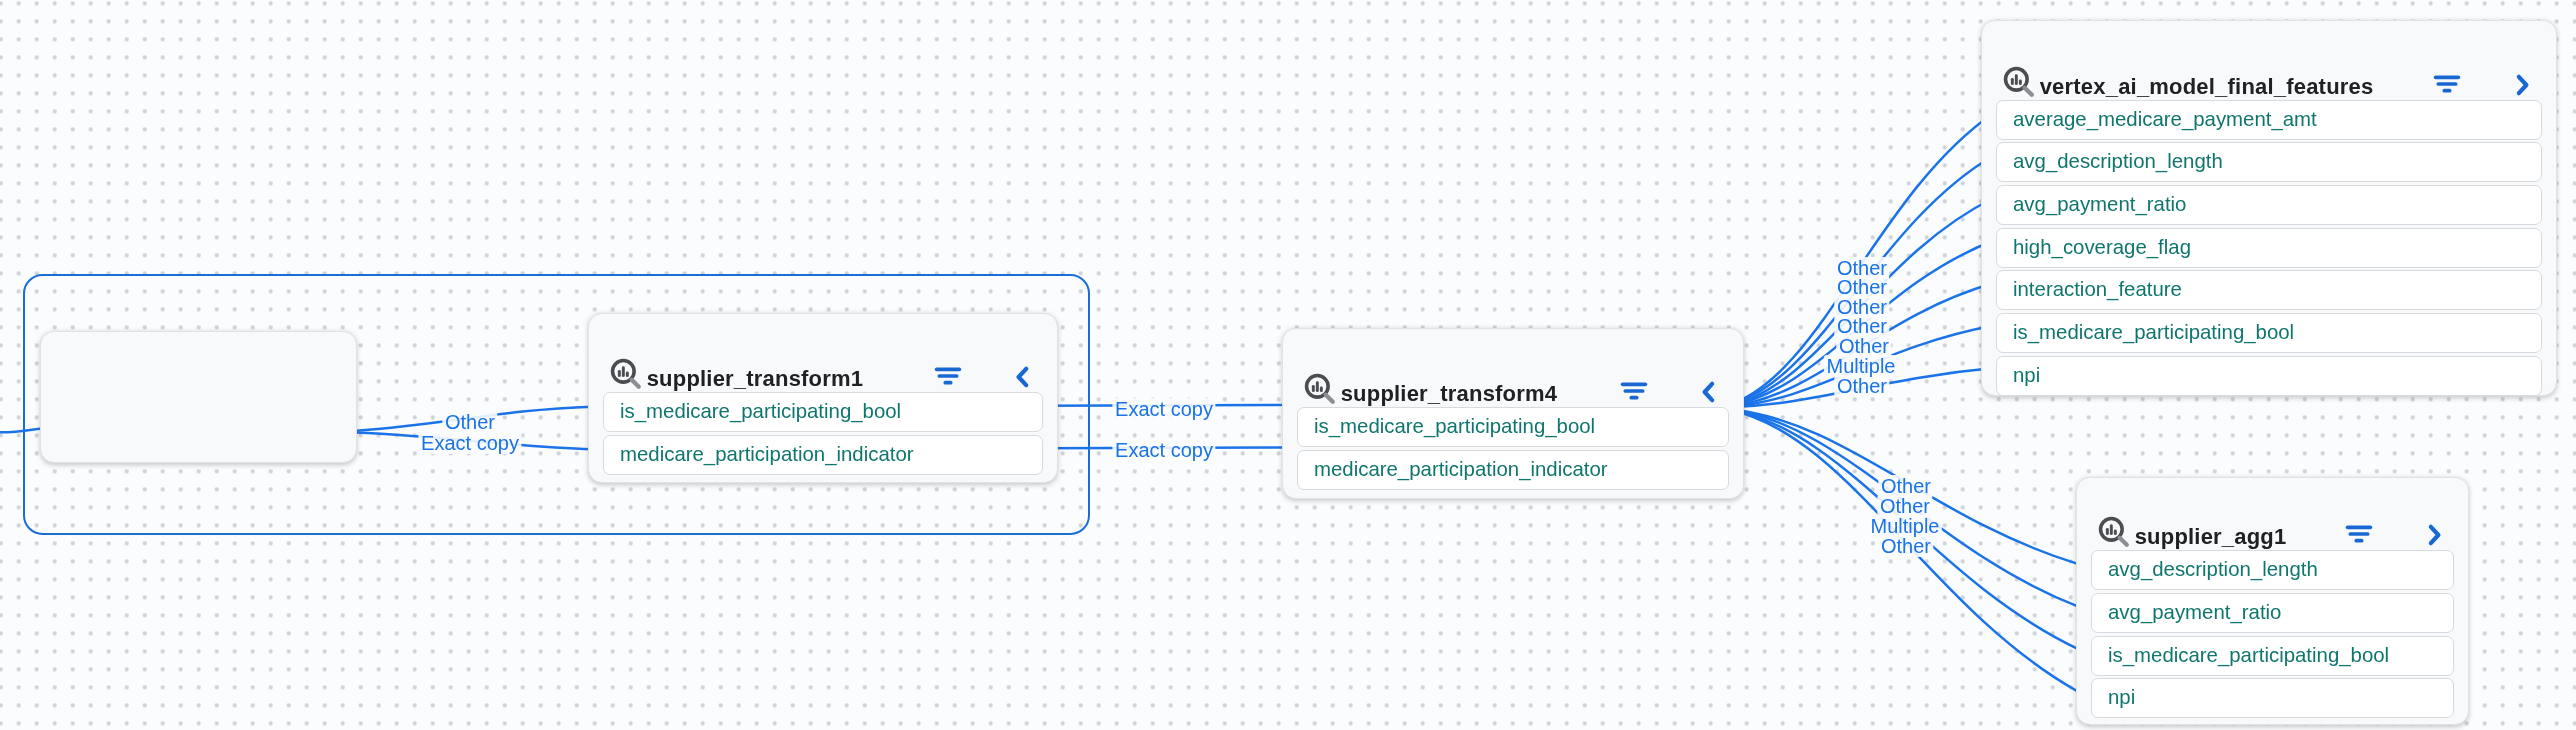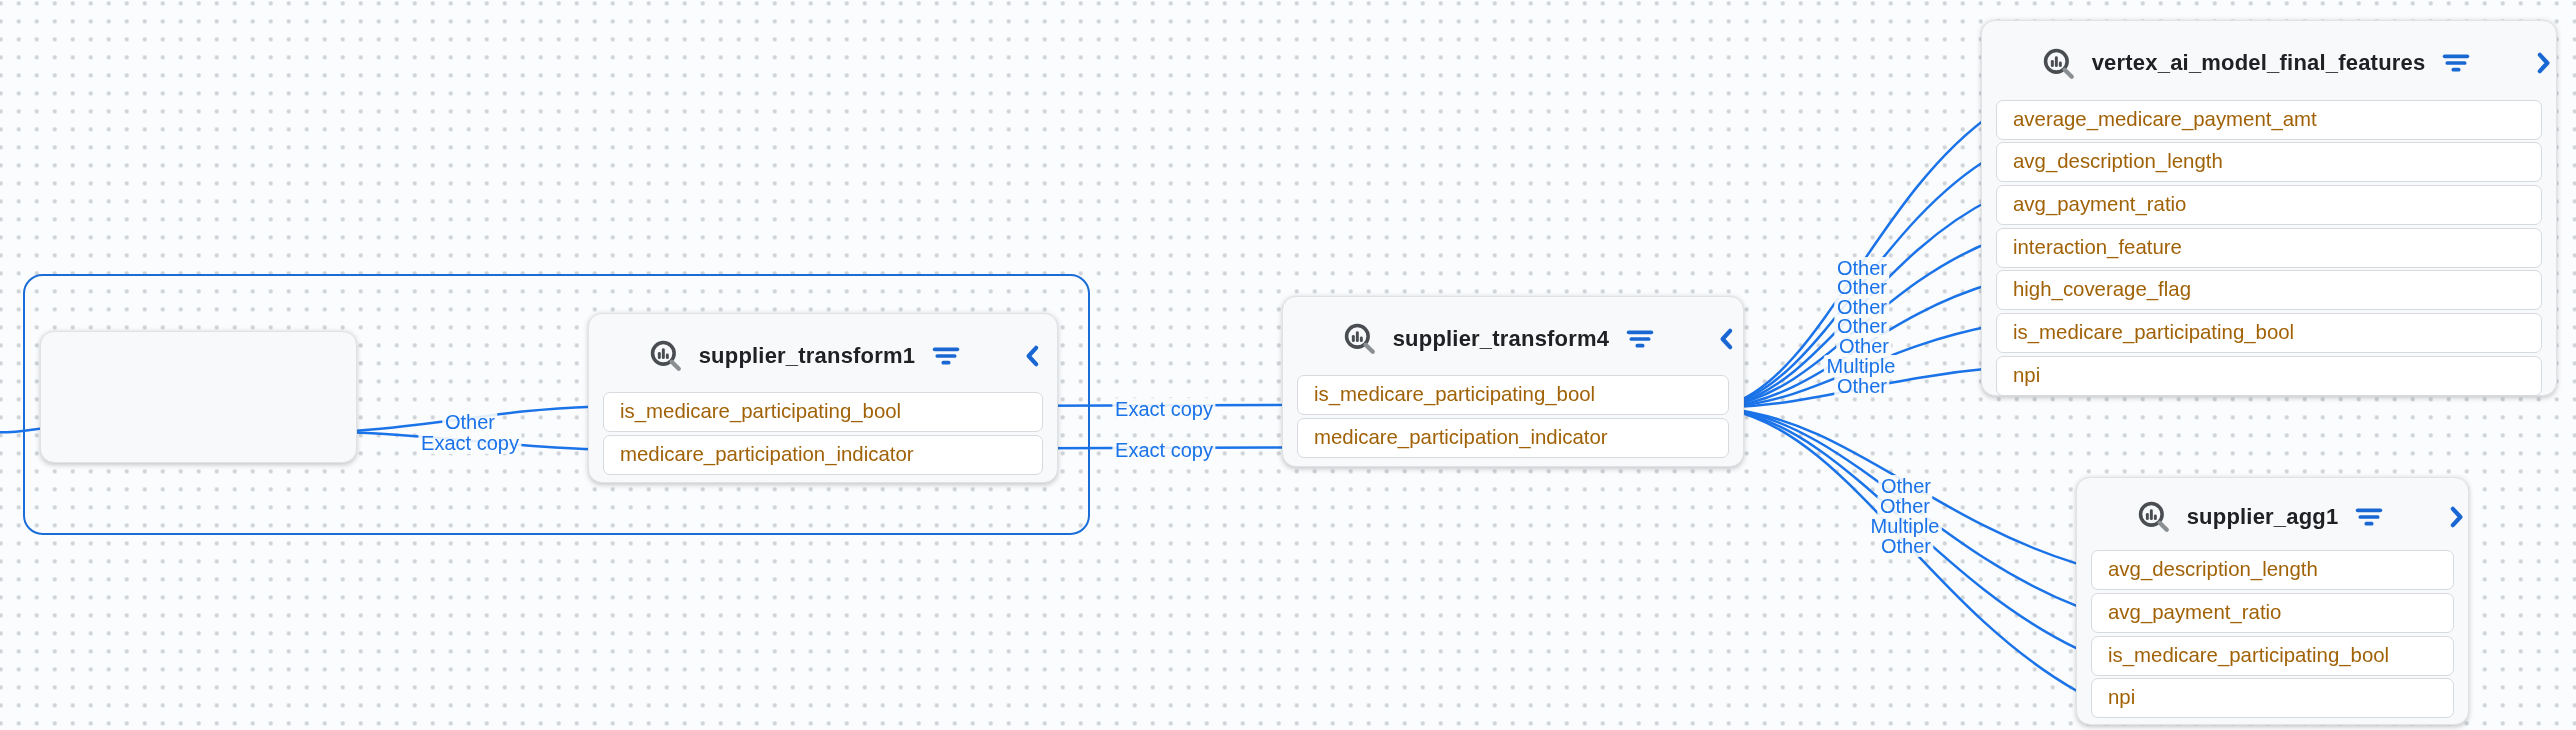--- a/index.html
+++ b/index.html
@@ -14,30 +14,30 @@
     position:absolute;left:23px;top:274px;width:1063px;height:257px;
     border:2.7px solid #1a6dd8;border-radius:19.5px;z-index:1;
   }
   svg.edges{position:absolute;left:0;top:0;z-index:2;pointer-events:none;}
   .edge{stroke:#1a73e8;stroke-width:2.8;fill:none;stroke-linecap:round;}
   .node{
     position:absolute;z-index:5;background:#f8f9fa;border:1.3px solid #e0e2e6;
     border-radius:14px;box-shadow:0 1.8px 5.3px rgba(60,64,67,.28);box-sizing:border-box;
     cursor:pointer;
   }
-  .node-header{display:flex;align-items:center;height:73px;padding:5.3px 19.5px 0 17.7px;gap:15px;margin-left:40px;}
+  .node-header{display:flex;align-items:flex-end;height:73px;padding:5.3px 19.5px 0 17.7px;gap:3px;}
   .node--agg .node-header{height:67px;}
   .node-title{font-size:22px;font-weight:700;color:#202124;white-space:nowrap;flex:1;letter-spacing:0.2px;}
   .node-icon{width:37px;height:37px;flex:none;display:inline-block;}
   .icon-filter{width:32px;height:32px;flex:none;cursor:pointer;display:inline-block;}
   .icon-chevron{width:30px;height:30px;flex:none;margin-left:41px;cursor:pointer;display:inline-block;}
   .cols{display:flex;flex-direction:column;gap:2.7px;padding:0 14px;}
   .col{
     background:#ffffff;border:1.3px solid #d7dade;border-radius:7px;height:40px;
-    line-height:37px;padding:0 16px;font-size:20.4px;color:#a16207;white-space:nowrap;
+    line-height:37px;padding:0 16px;font-size:20.4px;color:#0f766e;white-space:nowrap;
     overflow:hidden;box-sizing:border-box;
   }
   .edge-label{
     position:absolute;transform:translate(-50%,-50%);z-index:3;color:#1a73e8;
     font-size:20px;line-height:22px;white-space:nowrap;
     background:rgba(251,252,253,.9);padding:0 2.7px;border-radius:2.7px;
   }
   .edge-label.emph{z-index:4;}
 </style>
 </head>
@@ -98,21 +98,21 @@
           <polyline points="14.5,5.5 8.5,12 14.5,18.5" fill="none" stroke="#1967d2" stroke-width="3.4" stroke-linecap="round" stroke-linejoin="round"></polyline>
         </svg>
       </span>
     </div>
     <div class="cols">
       <div class="col">is_medicare_participating_bool</div>
       <div class="col">medicare_participation_indicator</div>
     </div>
   </div>
 
-  <div class="node" style="left:1282px;top:296px;width:462px;height:171px">
+  <div class="node" style="left:1282px;top:328px;width:462px;height:171px">
     <div class="node-header">
       <span class="node-icon">
         <svg viewBox="0 0 24 24" width="37" height="37">
           <circle cx="10.6" cy="10.6" r="7" fill="none" stroke="#4a4d51" stroke-width="2.3"></circle>
           <line x1="16" y1="16" x2="20.6" y2="20.6" stroke="#8a8f94" stroke-width="2.8" stroke-linecap="round"></line>
           <line x1="8" y1="13.4" x2="8" y2="10.6" stroke="#4a4d51" stroke-width="1.9" stroke-linecap="round"></line>
           <line x1="10.6" y1="13.4" x2="10.6" y2="8.2" stroke="#4a4d51" stroke-width="1.9" stroke-linecap="round"></line>
           <line x1="13.2" y1="13.4" x2="13.2" y2="11.6" stroke="#4a4d51" stroke-width="1.9" stroke-linecap="round"></line>
         </svg>
       </span>
@@ -158,22 +158,22 @@
       <span class="icon-chevron">
         <svg viewBox="0 0 24 24" width="30" height="30">
           <polyline points="9.5,5.5 15.5,12 9.5,18.5" fill="none" stroke="#1967d2" stroke-width="3.4" stroke-linecap="round" stroke-linejoin="round"></polyline>
         </svg>
       </span>
     </div>
     <div class="cols">
       <div class="col">average_medicare_payment_amt</div>
       <div class="col">avg_description_length</div>
       <div class="col">avg_payment_ratio</div>
+      <div class="col">high_coverage_flag</div>
       <div class="col">interaction_feature</div>
-      <div class="col">high_coverage_flag</div>
       <div class="col">is_medicare_participating_bool</div>
       <div class="col">npi</div>
     </div>
   </div>
 
   <div class="node node--agg" style="left:2076px;top:477px;width:393px;height:248px">
     <div class="node-header">
       <span class="node-icon">
         <svg viewBox="0 0 24 24" width="37" height="37">
           <circle cx="10.6" cy="10.6" r="7" fill="none" stroke="#4a4d51" stroke-width="2.3"></circle>

